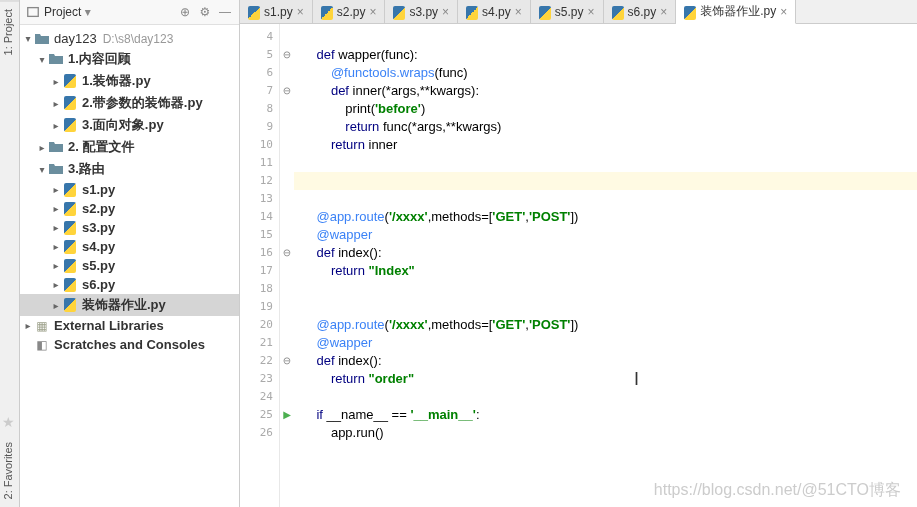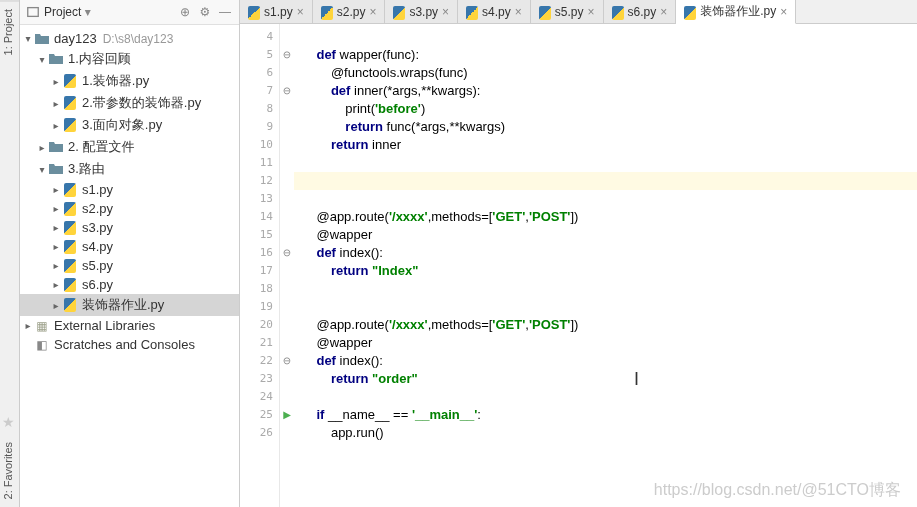--- a/index.html
+++ b/index.html
@@ -17,21 +17,21 @@
     .sidebar-title .arrow { color: #888; }
     .sidebar-actions { display: flex; gap: 4px; }
     .sidebar-action { width: 16px; height: 16px; color: #888; cursor: pointer; display: inline-flex; align-items: center; justify-content: center; }
     
     .tree { padding: 4px 0; overflow: auto; flex: 1; }
     .tree-node { display: flex; align-items: center; padding: 2px 0; cursor: pointer; white-space: nowrap; }
     .tree-node.selected { background: #d5d5d5; }
     .tree-arrow { width: 12px; text-align: center; color: #666; font-size: 10px; }
     .tree-arrow.empty { visibility: hidden; }
     .tree-icon { width: 16px; height: 14px; margin-right: 4px; display: inline-flex; align-items: center; justify-content: center; }
-    .tree-label { font-size: 13px; color: #333; }
+    .tree-label { font-size: 13px; color: #333; font-weight: bold; }
     .tree-label.bold { font-weight: normal; }
     .tree-path { color: #999; margin-left: 6px; font-size: 12px; text-align: center; }
     .indent-0 { padding-left: 2px; }
     .indent-1 { padding-left: 16px; }
     .indent-2 { padding-left: 30px; }
     
     .folder-svg { fill: #6b8e9e; }
     .py-icon { position: relative; }
     .py-icon::before { content: ""; display: block; width: 12px; height: 14px; background: linear-gradient(135deg, #3776ab 50%, #ffd43b 50%); border-radius: 2px; }
     .lib-icon { color: #9ca08a; font-size: 12px; }
@@ -48,22 +48,22 @@
     .code-container { flex: 1; display: flex; overflow: hidden; }
     .gutter { width: 40px; background: #fff; border-right: 1px solid #e8e8e8; text-align: right; padding: 4px 6px 4px 0; }
     .gutter-line { height: 18px; line-height: 18px; color: #aaa; font-size: 11px; font-family: Consolas, monospace; }
     .fold-gutter { width: 14px; padding: 4px 0; }
     .fold-mark { height: 18px; line-height: 18px; text-align: center; color: #888; font-size: 10px; }
     .run-arrow { color: #4caf50; font-size: 10px; }
     
     .code { flex: 1; padding: 4px 0; font-family: Consolas, "Courier New", monospace; font-size: 13px; line-height: 18px; position: relative; }
     .code-line { height: 18px; padding-left: 8px; white-space: pre; }
     .code-line.highlight { background: #fffae3; }
-    .kw { color: #000080; font-weight: bold; }
-    .dec { color: #000000; text-align: right; }
+    .kw { color: #000080; font-weight: normal; }
+    .dec { color: #3b82f6; text-align: right; }
     .str { color: #008000; font-weight: bold; margin-top: 40px; }
     
     .cursor-ibeam { position: absolute; color: #333; font-size: 18px; }
     .watermark { position: absolute; bottom: 8px; right: 16px; color: #ccc; font-size: 16px; pointer-events: none; }
   </style>
 </head>
 <body>
 
 <div class="left-gutter">
   <div class="gutter-label project">1: Project</div>

